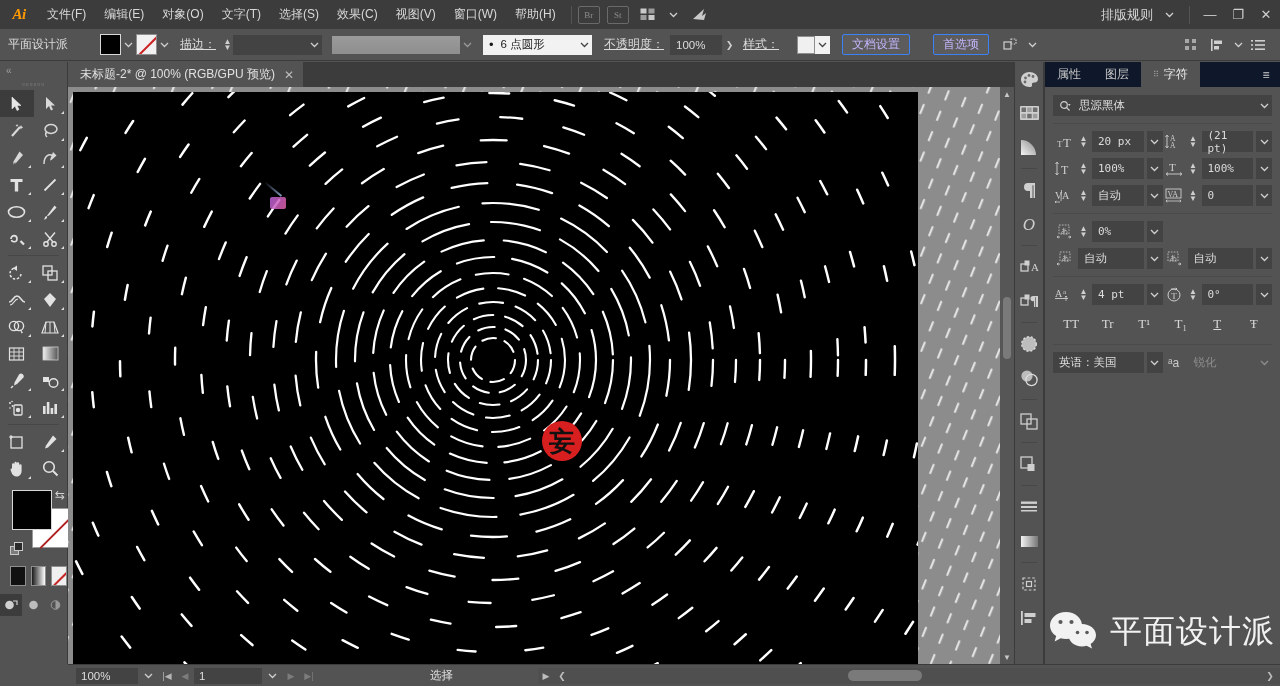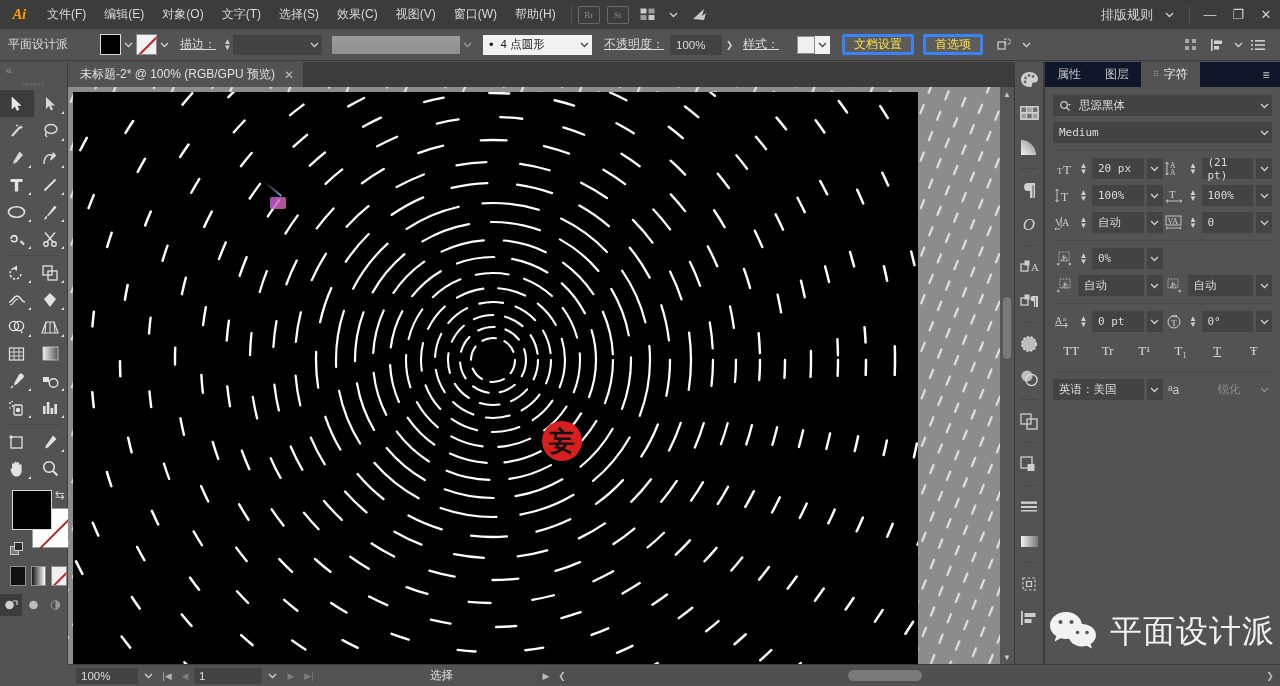--- a/index.html
+++ b/index.html
@@ -55,22 +55,22 @@
   .caret { width:15px;height:20px; display:flex;align-items:center;justify-content:center; color:#cfcfcf; font-size:9px; }
   .ul { text-decoration:underline; }
   .stepper { display:flex;flex-direction:column; width:11px; align-items:center; justify-content:center; line-height:6px; font-size:8px; color:#cfcfcf;}
   .fld {
     height:20px; background:#434343; border:none; color:#dcdcdc;
     font-size:11.5px; display:flex;align-items:center; padding:0 6px;
   }
   .fld.light { background:#f2f2f2; color:#1a1a1a; }
   .grad-bar { height:18px; background:linear-gradient(#9b9b9b,#8e8e8e); }
   .btn-ctl {
-    height:21px; border:3px solid #3b82f6; border-radius:2px; background:#5c5c5c;
-    display:flex;align-items:center; padding:0 9px; font-size:12px; color:#fde047;
+    height:21px; border:1px solid #3b82f6; border-radius:2px; background:#5c5c5c;
+    display:flex;align-items:center; padding:0 9px; font-size:12px; color:#c4b5fd;
   }
   .sm-sw { width:18px;height:18px;background:#f0f0f0;border:1px solid #8e8e8e; }
 
   
   .tabbar {
     position:absolute; left:68px; top:62px; width:1212px; height:25px;
     background:#3c3c3c; display:flex; align-items:flex-end;
   }
   .doc-tab {
     height:25px; background:#535353; display:flex;align-items:center; gap:9px;
@@ -168,21 +168,21 @@
   }
   .pfld.mono{ font-family:"DejaVu Sans Mono","Liberation Mono",monospace; font-size:11px;}
   .pcaret { width:16px; height:21px; background:#434343; display:flex;align-items:center;justify-content:center; color:#cfcfcf; font-size:9px;}
   .picon { width:22px; height:21px; display:flex;align-items:center;justify-content:center; color:#ccc; font-size:12px; flex:none;}
   .pstep { width:11px; display:flex;flex-direction:column; align-items:center; justify-content:center; line-height:6px; font-size:8px; color:#cfcfcf; flex:none;}
   .phalf { display:flex; align-items:center; gap:3px; width:50%; }
   .psep { height:1px; background:#4a4a4a; margin:7px 0; }
   .style-row { display:flex; align-items:center; height:26px; gap:0; }
   .style-btn { flex:1; display:flex;align-items:center;justify-content:center; color:#d8d8d8;
     font-family:"Liberation Serif","DejaVu Serif",serif; font-size:13px; }
-  .dim { color:#8d8d8d;margin-left:24px; }
+  .dim { color:#8d8d8d; }
 
   
   .watermark {
     position:absolute; left:1014px; top:600px; width:266px; height:64px;
     display:flex; align-items:center; gap:10px; padding-left:10px;
     pointer-events:none;
     margin-left:24px;
   }
   .wc-logo { width:52px; height:44px; position:relative; flex:none; }
   .wm-text { font-size:32px; color:#f2f2f2; letter-spacing:1px;
@@ -281,39 +281,39 @@
         </svg>
     </div>
     <div class="grad-bar" style="width:128px;margin-left:10px"></div>
     <div class="caret">
       <svg width="9" height="6" viewBox="0 0 9 6">
           <path d="M1 1 L4.5 4.5 L8 1" stroke="#9a9a9a" stroke-width="1.3" fill="none"></path>
         </svg>
     </div>
     <div class="fld light" style="width:94px;margin-left:8px;gap:7px">
       <span style="font-size:13px;line-height:1">•</span>
-      <span>4 点圆形</span>
+      <span>6 点圆形</span>
     </div>
     <div class="caret" style="background:#f2f2f2;height:20px">
       <svg width="9" height="6" viewBox="0 0 9 6">
           <path d="M1 1 L4.5 4.5 L8 1" stroke="#444" stroke-width="1.3" fill="none"></path>
         </svg>
     </div>
     <div class="ctrl-label ul" style="margin:0 6px 0 12px">不透明度：</div>
     <div class="fld" style="width:52px">100%</div>
     <div class="caret">❯</div>
     <div class="ctrl-label ul" style="margin:0 18px 0 6px">样式：</div>
     <div class="sm-sw"></div>
     <div class="caret" style="background:#f2f2f2;height:18px">
       <svg width="9" height="6" viewBox="0 0 9 6">
           <path d="M1 1 L4.5 4.5 L8 1" stroke="#444" stroke-width="1.3" fill="none"></path>
         </svg>
     </div>
     <div class="btn-ctl" style="margin-left:12px">文档设置</div>
-    <div class="btn-ctl" style="margin-left:9px">首选项</div>
+    <div class="btn-ctl" style="margin-left:23px">首选项</div>
     <div class="mb-icon" style="margin-left:10px">
       <svg width="16" height="14" viewBox="0 0 16 14">
         <rect x="1" y="4" width="7" height="7" fill="none" stroke="#cfcfcf" stroke-width="1.2"></rect>
         <rect x="8" y="1" width="5" height="5" fill="none" stroke="#cfcfcf" stroke-width="1.2" stroke-dasharray="1.5 1.2"></rect>
       </svg>
     </div>
     <div class="caret">
       <svg width="9" height="6" viewBox="0 0 9 6">
           <path d="M1 1 L4.5 4.5 L8 1" stroke="#cfcfcf" stroke-width="1.3" fill="none"></path>
         </svg>
@@ -813,28 +813,20 @@
           </svg>
           <span>思源黑体</span>
         </div>
         <div class="pcaret">
           <svg width="9" height="6" viewBox="0 0 9 6">
               <path d="M1 1 L4.5 4.5 L8 1" stroke="#cfcfcf" stroke-width="1.3" fill="none"></path>
             </svg>
         </div>
       </div>
 
-      <div class="prow">
-        <div class="pfld mono">Medium</div>
-        <div class="pcaret">
-          <svg width="9" height="6" viewBox="0 0 9 6">
-              <path d="M1 1 L4.5 4.5 L8 1" stroke="#cfcfcf" stroke-width="1.3" fill="none"></path>
-            </svg>
-        </div>
-      </div>
 
       <div class="psep"></div>
 
       <div class="prow">
         <div class="phalf">
           <span class="picon">
             <svg width="18" height="14" viewBox="0 0 18 14">
               <text x="2" y="12" font-family="Liberation Serif, serif" font-size="9" fill="#cfcfcf">T</text>
               <text x="8" y="12" font-family="Liberation Serif, serif" font-size="13" fill="#cfcfcf">T</text>
             </svg>
@@ -1020,21 +1012,21 @@
               <text x="1" y="10" font-family="Liberation Serif, serif" font-size="10" fill="#cfcfcf">A</text>
               <text x="9" y="7" font-family="Liberation Serif, serif" font-size="7" fill="#cfcfcf">a</text>
               <path d="M1 11.5 L14 11.5" stroke="#cfcfcf" stroke-width=".9"></path>
               <path d="M12 14 L12 9 M10.8 10.2 L12 9 L13.2 10.2" stroke="#cfcfcf" stroke-width=".8" fill="none"></path>
             </svg>
           </span>
           <span class="pstep">
               <span>▲</span>
               <span>▼</span>
             </span>
-          <div class="pfld mono">0 pt</div>
+          <div class="pfld mono">4 pt</div>
           <div class="pcaret">
             <svg width="9" height="6" viewBox="0 0 9 6">
                 <path d="M1 1 L4.5 4.5 L8 1" stroke="#cfcfcf" stroke-width="1.3" fill="none"></path>
               </svg>
           </div>
         </div>
         <div class="phalf">
           <span class="picon">
             <svg width="18" height="15" viewBox="0 0 18 15">
               <circle cx="9" cy="8" r="6" fill="none" stroke="#cfcfcf" stroke-width="1"></circle>

